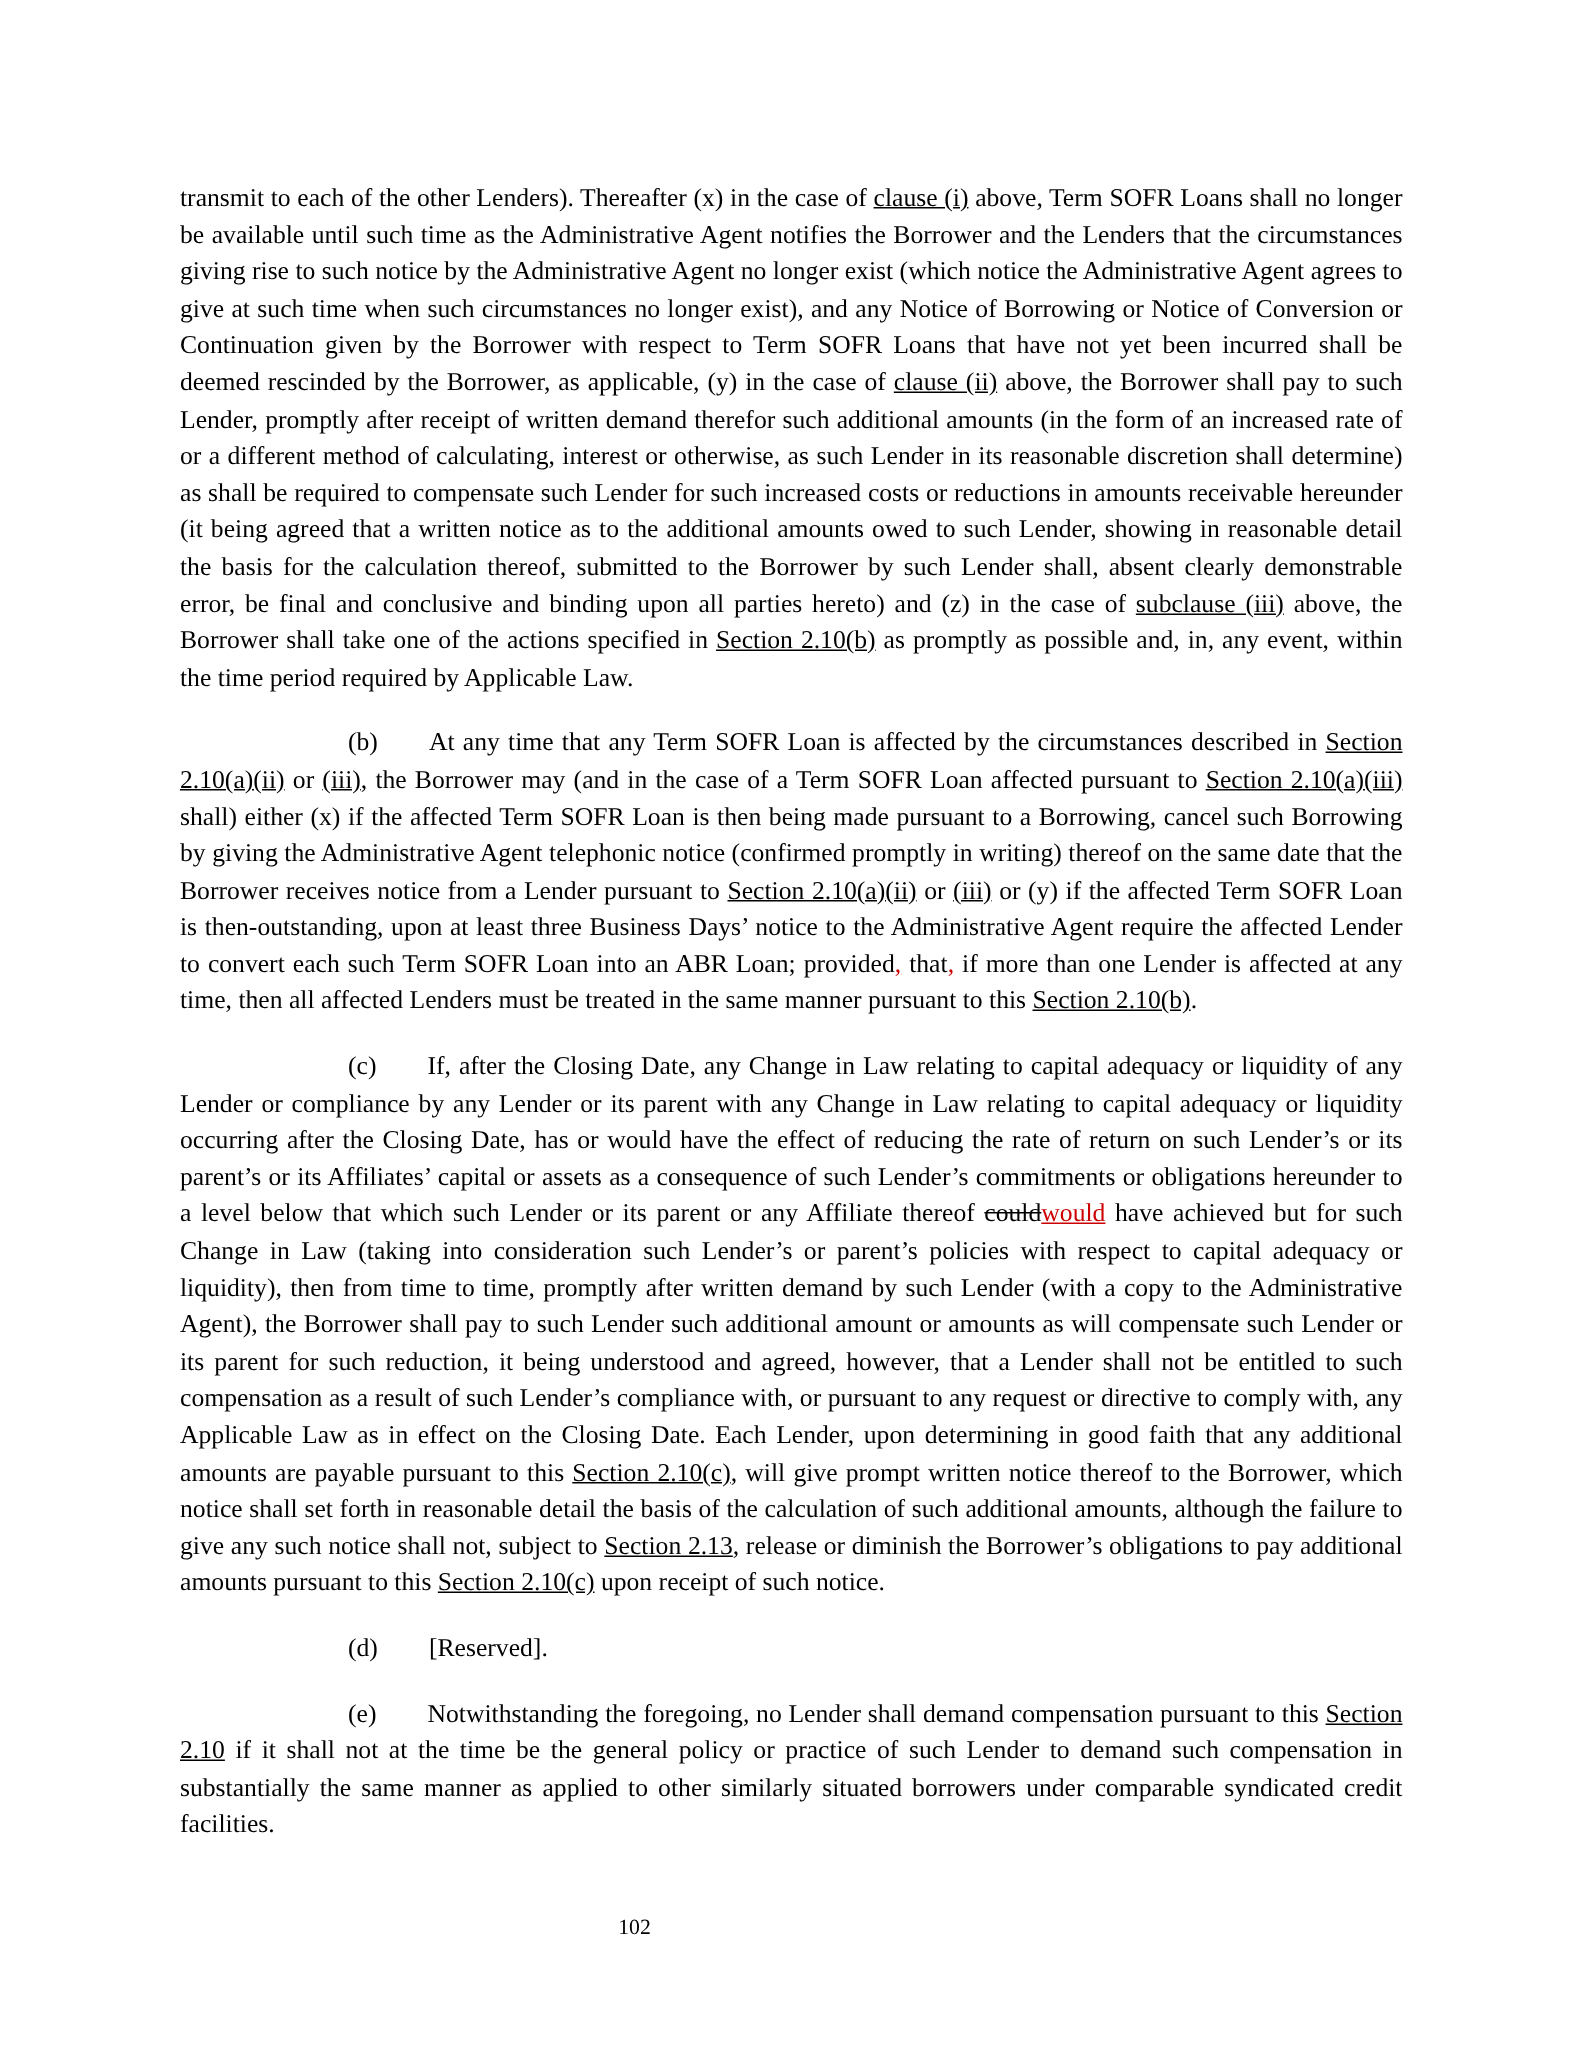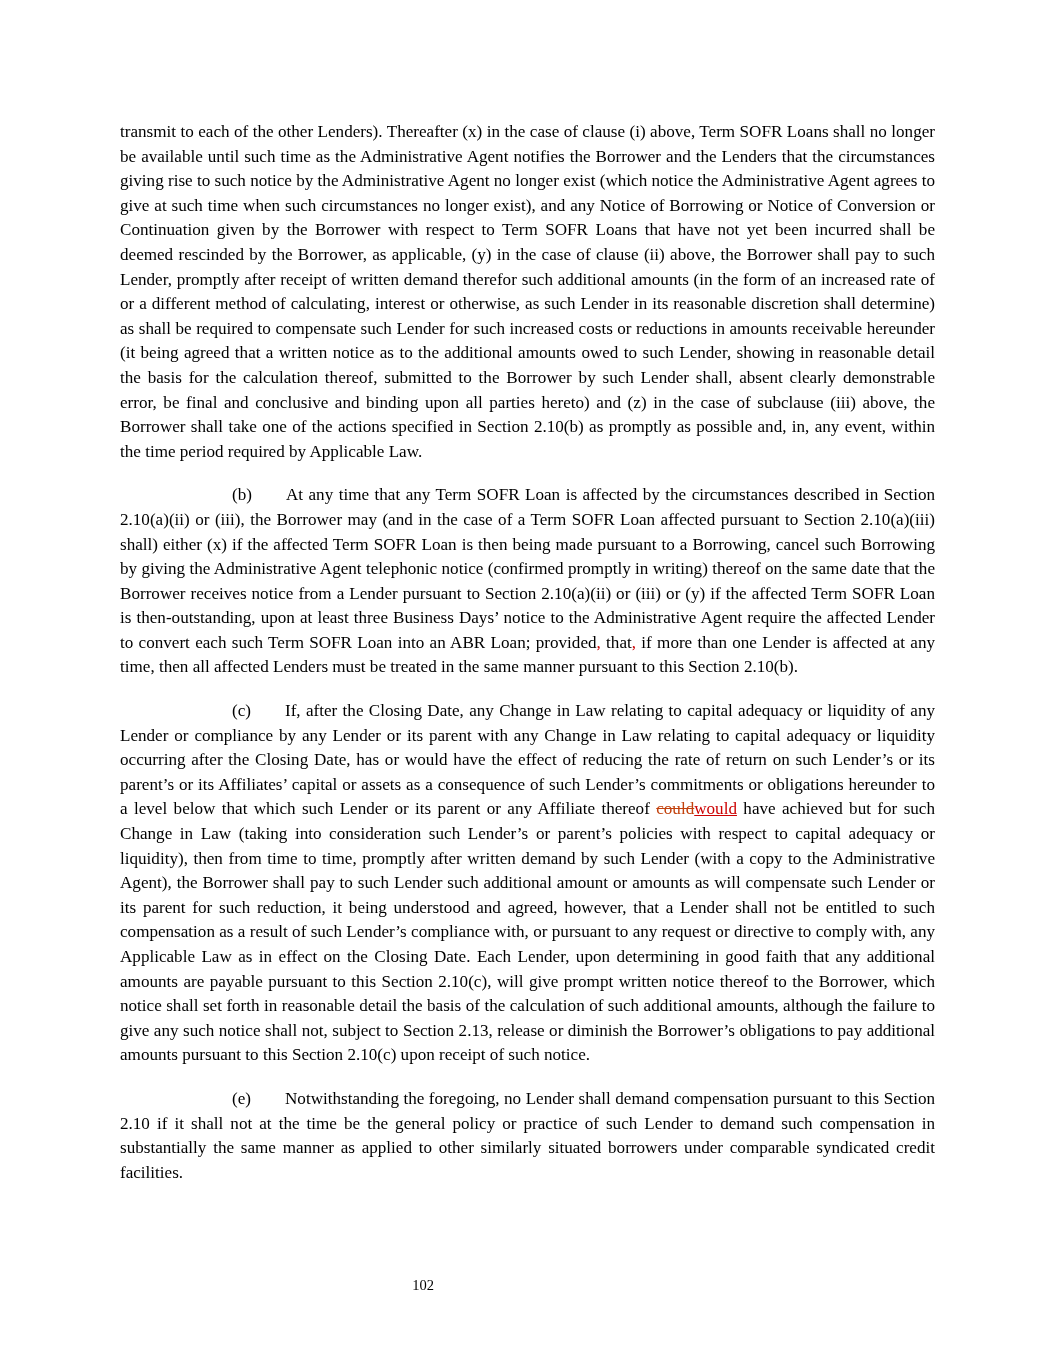--- a/index.html
+++ b/index.html
@@ -41,27 +41,28 @@
   }
   .label-indent {
     display: inline-block;
     width: 112px;
   }
   .label-gap {
     display: inline-block;
     width: 34px;
   }
   u, .u {
+    text-decoration: underline;
   }
   .ins {
     color: #cc0000;
     text-decoration: underline;
   }
   .del {
-    color: #c2410c;
+    color: #000000;
     text-decoration: line-through;
   }
   .ital {
   }
   .footer {
     position: absolute;
     left: 0;
     top: 1277px;
     width: 846px;
     text-align: center;
@@ -71,19 +72,20 @@
 </style>
 </head>
 <body>
 
 <div class="page">
   <div class="body-area">
     <div id="paragraphs">
         <p class="para"><span>transmit to each of the other Lenders).  Thereafter (x) in the case of </span><span class="u">clause (i)</span><span> above, Term SOFR Loans shall no longer be available until such time as the Administrative Agent notifies the Borrower and the Lenders that the circumstances giving rise to such notice by the Administrative Agent no longer exist (which notice the Administrative Agent agrees to give at such time when such circumstances no longer exist), and any Notice of Borrowing or Notice of Conversion or Continuation given by the Borrower with respect to Term SOFR Loans that have not yet been incurred shall be deemed rescinded by the Borrower, as applicable, (y) in the case of </span><span class="u">clause (ii)</span><span> above, the Borrower shall pay to such Lender, promptly after receipt of written demand therefor such additional amounts (in the form of an increased rate of or a different method of calculating, interest or otherwise, as such Lender in its reasonable discretion shall determine) as shall be required to compensate such Lender for such increased costs or reductions in amounts receivable hereunder (it being agreed that a written notice as to the additional amounts owed to such Lender, showing in reasonable detail the basis for the calculation thereof, submitted to the Borrower by such Lender shall, absent clearly demonstrable error, be final and conclusive and binding upon all parties hereto) and (z) in the case of </span><span class="u">subclause (iii)</span><span> above, the Borrower shall take one of the actions specified in </span><span class="u">Section 2.10(b)</span><span> as promptly as possible and, in, any event, within the time period required by Applicable Law.</span></p>
         <p class="para"><span class="label-indent"></span><span>(b)</span><span class="label-gap"></span><span>At any time that any Term SOFR Loan is affected by the circumstances described in </span><span class="u">Section 2.10(a)(ii)</span><span> or </span><span class="u">(iii)</span><span>, the Borrower may (and in the case of a Term SOFR Loan affected pursuant to </span><span class="u">Section 2.10(a)(iii)</span><span> shall) either (x) if the affected Term SOFR Loan is then being made pursuant to a Borrowing, cancel such Borrowing by giving the Administrative Agent telephonic notice (confirmed promptly in writing) thereof on the same date that the Borrower receives notice from a Lender pursuant to </span><span class="u">Section 2.10(a)(ii)</span><span> or </span><span class="u">(iii)</span><span> or (y) if the affected  Term SOFR Loan is then-outstanding, upon at least three Business Days’ notice to the Administrative Agent require the affected Lender to convert each such  Term SOFR Loan into an ABR Loan; </span><span class="ital">provided</span><span class="ins ital">,</span><span class="ital"> that</span><span class="ins ital">,</span><span> if more than one Lender is affected at any time, then all affected Lenders must be treated in the same manner pursuant to this </span><span class="u">Section 2.10(b)</span><span>.</span></p>
         <p class="para"><span class="label-indent"></span><span>(c)</span><span class="label-gap"></span><span>If, after the Closing Date, any Change in Law relating to capital adequacy or liquidity of any Lender or compliance by any Lender or its parent with any Change in Law relating to capital adequacy or liquidity occurring after the Closing Date, has or would have the effect of reducing the rate of return on such Lender’s or its parent’s or its Affiliates’ capital or assets as a consequence of such Lender’s commitments or obligations hereunder to a level below that which such Lender or its parent or any Affiliate thereof </span><span class="del">could</span><span class="ins">would</span><span> have achieved but for such Change in Law (taking into consideration such Lender’s or parent’s policies with respect to capital adequacy or liquidity), then from time to time, promptly after written demand by such Lender (with a copy to the Administrative Agent), the Borrower shall pay to such Lender such additional amount or amounts as will compensate such Lender or its parent for such reduction, it being understood and agreed, however, that a Lender shall not be entitled to such compensation as a result of such Lender’s compliance with, or pursuant to any request or directive to comply with, any Applicable Law as in effect on the Closing Date.  Each Lender, upon determining in good faith that any additional amounts are payable pursuant to this </span><span class="u">Section 2.10(c)</span><span>, will give prompt written notice thereof to the Borrower, which notice shall set forth in reasonable detail the basis of the calculation of such additional amounts, although the failure to give any such notice shall not, subject to </span><span class="u">Section 2.13</span><span>, release or diminish the Borrower’s obligations to pay additional amounts pursuant to this </span><span class="u">Section 2.10(c)</span><span> upon receipt of such notice.</span></p>
+        <p class="para"><span class="label-indent"></span><span>(d)</span><span class="label-gap"></span><span>[Reserved].</span></p>
         <p class="para"><span class="label-indent"></span><span>(e)</span><span class="label-gap"></span><span>Notwithstanding the foregoing, no Lender shall demand compensation pursuant to this </span><span class="u">Section 2.10</span><span> if it shall not at the time be the general policy or practice of such Lender to demand such compensation in substantially the same manner as applied to other similarly situated borrowers under comparable syndicated credit facilities.</span></p>
       </div>
   </div>
   <div class="footer">
     <span>102</span>
   </div>
 </div>
 
 </body></html>

